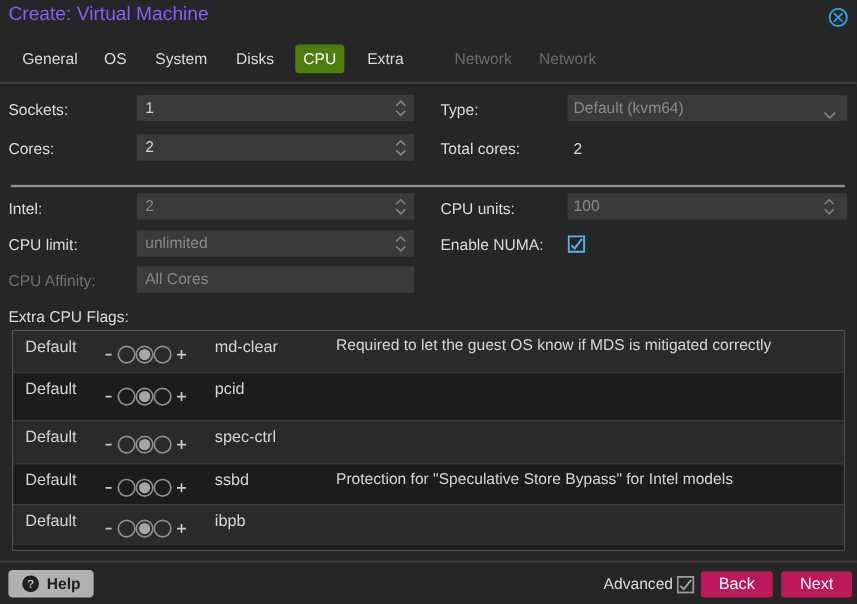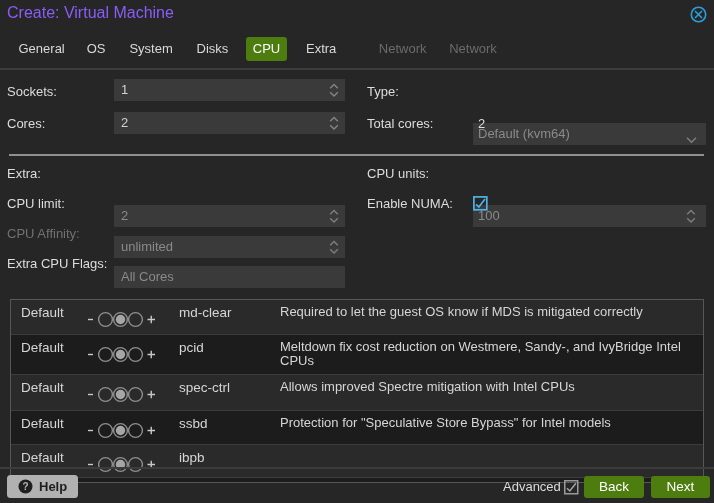--- a/index.html
+++ b/index.html
@@ -8,34 +8,34 @@
 .abs { position:absolute; }
 .title { left:7px; top:4px; font-size:16px; color:#8b5cf6; }
 .tabs { left:0; top:37px; height:24px; width:714px; }
 .tab { position:absolute; height:24px; line-height:24px; padding:0 6px; font-size:13px; color:#d9d9d9; border-radius:3px; }
 .tab.active { background:#4d7c0f; color:#fff; }
 .tab.dis { color:#6b6b6b; }
 .tabline { left:0; top:68px; width:714px; height:2px; background:#3c3c3c; }
 .lbl { font-size:13px; color:#dcdcdc; }
 .lbl.dis { color:#717171; }
 .field { background:#3a3a3a; height:22px; font-size:13px; color:#d2d2d2; line-height:22px; padding-left:7px; }
-.field.dis { color:#8a8a8a;margin-top:44px; }
+.field.dis { color:#8a8a8a; }
 .c1 { left:114px; width:231px; }
 .c2 { left:473px; width:233px; padding-left:5px; }
 .spin { position:absolute; right:6px; top:2px; }
 .sep { left:9px; width:695px; height:2.2px; background:#8f8f8f; }
-.grid { left:10px; top:275px; width:694px; height:184px; border:1px solid #575757;margin-top:24px; }
+.grid { left:10px; top:275px; width:694px; height:184px; border:1px solid #575757; }
 .grow { position:relative; width:100%; background:#2a2a2a; border-top:1px solid #3c3c3c; }
 .grow:first-child { border-top:none; }
 .grow.even { background:#1c1c1c; }
 .grow .def { position:absolute; left:10px; top:4.5px; font-size:13.5px; color:#d6d6d6; }
 .grow .flag { position:absolute; left:168px; top:4.5px; font-size:13.5px; color:#d6d6d6; }
 .grow .desc { position:absolute; left:269px; top:4.5px; width:414px; font-size:13px; line-height:14px; color:#d6d6d6; }
 .grow svg.slider { position:absolute; left:65.5px; top:10.5px; }
-.btn { border-radius:3px; background:#4d7c0f; color:#fff; font-size:13.5px; text-align:center; line-height:22px; height:22px; }
+.btn { border-radius:3px; background:#be185d; color:#fff; font-size:13.5px; text-align:center; line-height:22px; height:22px; }
 </style>
 </head>
 <body>
 <div class="abs title">Create: Virtual Machine</div>
 <svg class="abs" style="left:690px;top:6px" width="17" height="17" viewBox="0 0 17 17">
   <circle cx="8.5" cy="8.5" r="7.2" fill="none" stroke="#2b9fd9" stroke-width="1.6"></circle>
   <path d="M5 5 L12 12 M12 5 L5 12" stroke="#2b9fd9" stroke-width="1.6"></path>
 </svg>
 <div class="abs tabs">
   <div class="tab" style="left:12.5px">General</div>
@@ -62,21 +62,21 @@
 <div class="abs lbl" style="left:7px;top:115.5px">Cores:</div>
 <div class="abs field c1" style="top:111.5px">2<span class="spin"><svg width="10" height="18" viewBox="0 0 10 18">
         <path d="M1.2 7.2 L5 3.4 L8.8 7.2" fill="none" stroke="#848484" stroke-width="1.4"></path>
         <path d="M1.2 11.3 L5 15.1 L8.8 11.3" fill="none" stroke="#848484" stroke-width="1.4"></path>
       </svg></span></div>
 <div class="abs lbl" style="left:367px;top:115.5px">Total cores:</div>
 <div class="abs lbl" style="left:478px;top:115.5px">2</div>
 
 <div class="abs sep" style="top:153.5px"></div>
 
-<div class="abs lbl" style="left:7px;top:166px">Extra:</div>
+<div class="abs lbl" style="left:7px;top:166px">Intel:</div>
 <div class="abs field c1 dis" style="top:161px">2<span class="spin"><svg width="10" height="18" viewBox="0 0 10 18">
         <path d="M1.2 7.2 L5 3.4 L8.8 7.2" fill="none" stroke="#7e7e7e" stroke-width="1.4"></path>
         <path d="M1.2 11.3 L5 15.1 L8.8 11.3" fill="none" stroke="#7e7e7e" stroke-width="1.4"></path>
       </svg></span></div>
 <div class="abs lbl" style="left:367px;top:166px">CPU units:</div>
 <div class="abs field c2 dis" style="top:161px">100<span class="spin" style="right:10px"><svg width="10" height="18" viewBox="0 0 10 18">
         <path d="M1.2 7.2 L5 3.4 L8.8 7.2" fill="none" stroke="#7e7e7e" stroke-width="1.4"></path>
         <path d="M1.2 11.3 L5 15.1 L8.8 11.3" fill="none" stroke="#7e7e7e" stroke-width="1.4"></path>
       </svg></span></div>
 
@@ -114,34 +114,32 @@
     <div class="def">Default</div>
     <svg class="slider" width="82" height="17" viewBox="0 0 82 17">
       <path d="M11 8.5 L16 8.5" stroke="#c8c8c8" stroke-width="1.4"></path>
       <circle cx="28.5" cy="8.5" r="6.9" fill="none" stroke="#8f8f8f" stroke-width="1.4"></circle>
       <circle cx="43.5" cy="8.5" r="6.9" fill="none" stroke="#8f8f8f" stroke-width="1.4"></circle>
       <circle cx="58.5" cy="8.5" r="6.9" fill="none" stroke="#8f8f8f" stroke-width="1.4"></circle>
       <circle cx="43.5" cy="8.5" r="4.7" fill="#a6a6a6"></circle>
       <path d="M70.5 8.5 L78 8.5 M74.25 4.75 L74.25 12.25" stroke="#c8c8c8" stroke-width="1.4"></path>
     </svg>
     <div class="flag">pcid</div>
-    <div class="desc">Meltdown fix cost reduction on Westmere, Sandy-, and IvyBridge Intel CPUs</div>
   </div>
   <div class="grow" style="height:36px">
     <div class="def">Default</div>
     <svg class="slider" width="82" height="17" viewBox="0 0 82 17">
       <path d="M11 8.5 L16 8.5" stroke="#c8c8c8" stroke-width="1.4"></path>
       <circle cx="28.5" cy="8.5" r="6.9" fill="none" stroke="#8f8f8f" stroke-width="1.4"></circle>
       <circle cx="43.5" cy="8.5" r="6.9" fill="none" stroke="#8f8f8f" stroke-width="1.4"></circle>
       <circle cx="58.5" cy="8.5" r="6.9" fill="none" stroke="#8f8f8f" stroke-width="1.4"></circle>
       <circle cx="43.5" cy="8.5" r="4.7" fill="#a6a6a6"></circle>
       <path d="M70.5 8.5 L78 8.5 M74.25 4.75 L74.25 12.25" stroke="#c8c8c8" stroke-width="1.4"></path>
     </svg>
     <div class="flag">spec-ctrl</div>
-    <div class="desc">Allows improved Spectre mitigation with Intel CPUs</div>
   </div>
   <div class="grow even" style="height:34px">
     <div class="def">Default</div>
     <svg class="slider" width="82" height="17" viewBox="0 0 82 17">
       <path d="M11 8.5 L16 8.5" stroke="#c8c8c8" stroke-width="1.4"></path>
       <circle cx="28.5" cy="8.5" r="6.9" fill="none" stroke="#8f8f8f" stroke-width="1.4"></circle>
       <circle cx="43.5" cy="8.5" r="6.9" fill="none" stroke="#8f8f8f" stroke-width="1.4"></circle>
       <circle cx="58.5" cy="8.5" r="6.9" fill="none" stroke="#8f8f8f" stroke-width="1.4"></circle>
       <circle cx="43.5" cy="8.5" r="4.7" fill="#a6a6a6"></circle>
       <path d="M70.5 8.5 L78 8.5 M74.25 4.75 L74.25 12.25" stroke="#c8c8c8" stroke-width="1.4"></path>

